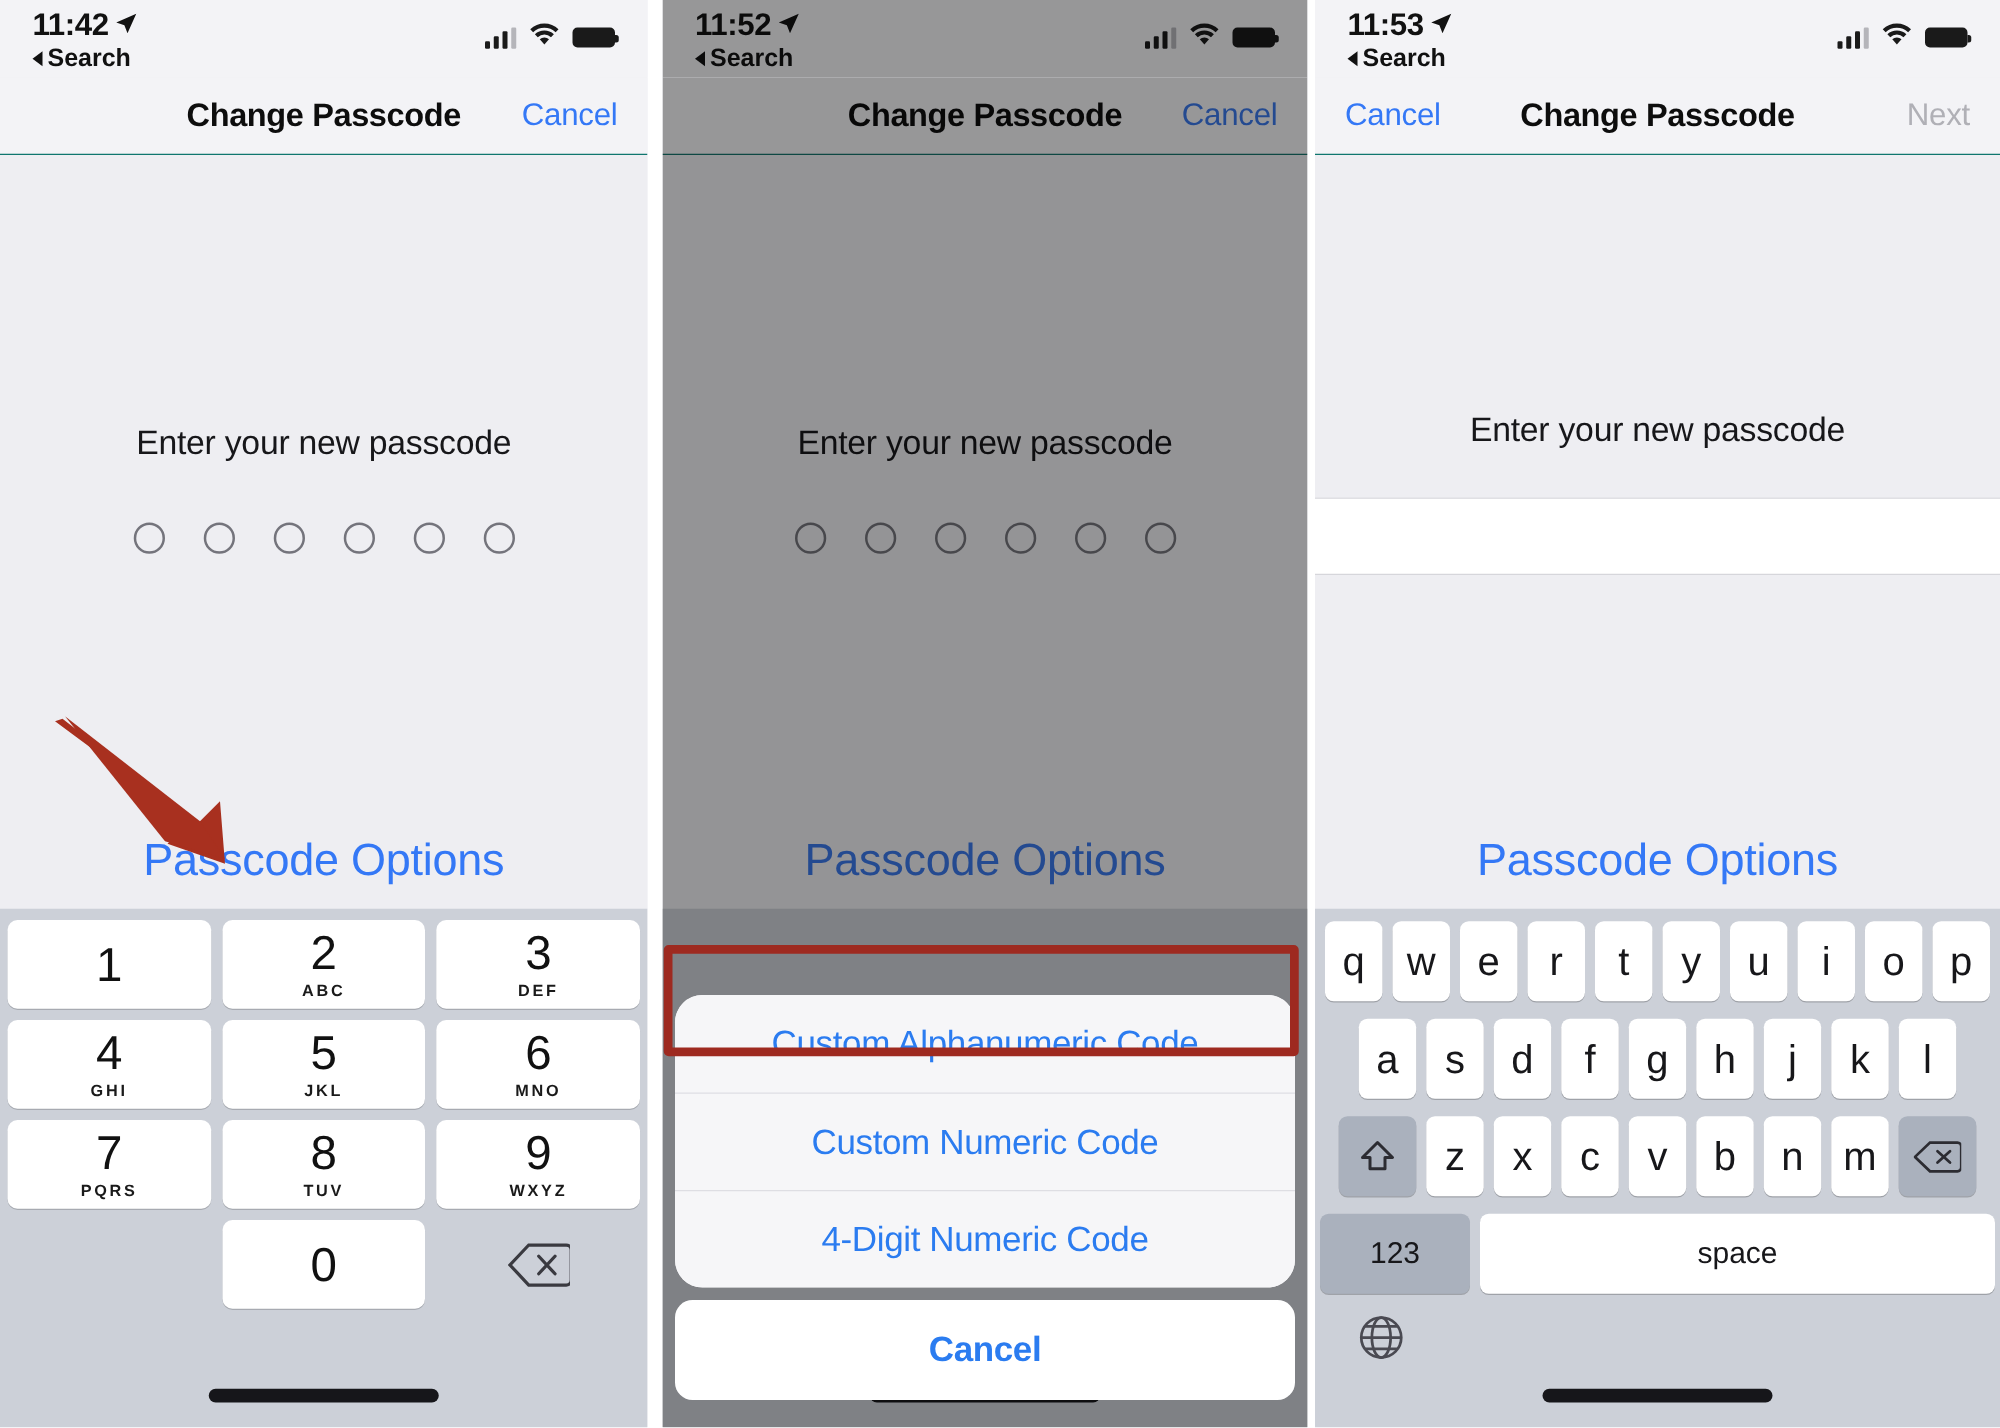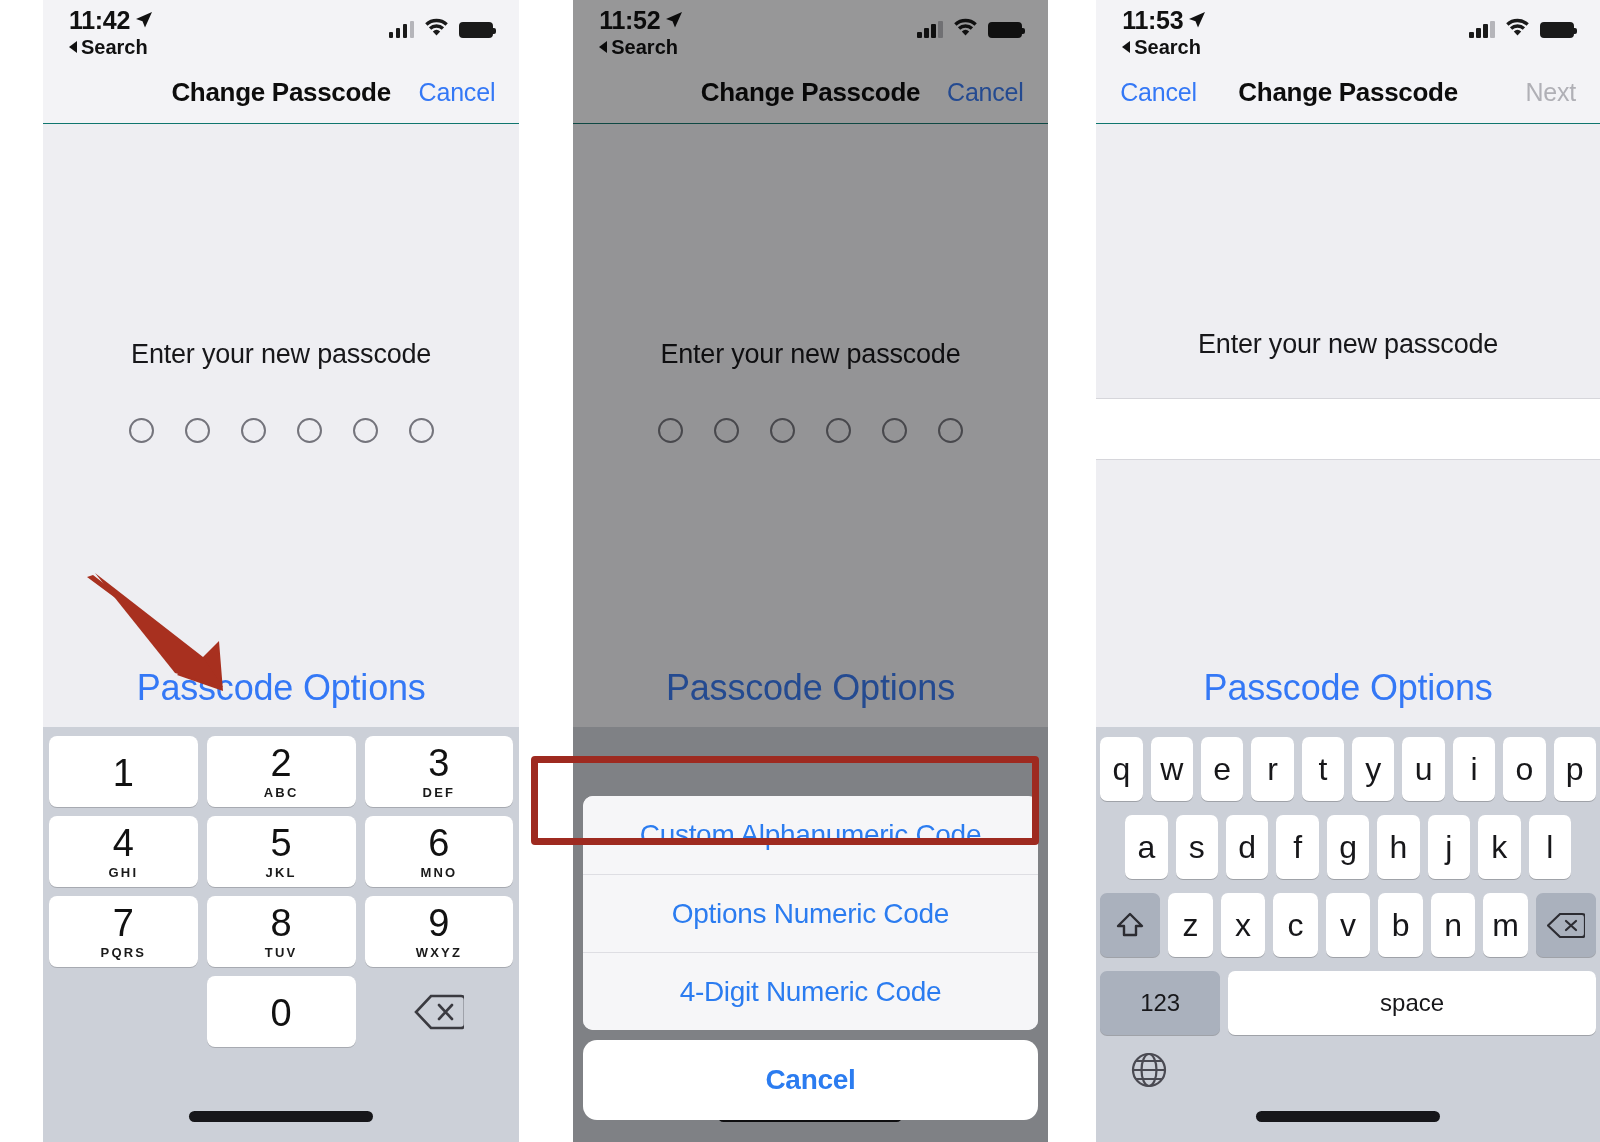--- a/index.html
+++ b/index.html
@@ -16,21 +16,20 @@
     display: flex;
     align-items: stretch;
   }
 
   
   .phone {
     position: relative;
     height: 1142px;
     overflow: hidden;
     background: #eeeef2;
-    margin-left: 43px;
   }
   #panel-1 { width: 518px; }
   .gap { width: 12px; background: #ffffff; height: 1142px; }
   #panel-2 { width: 516px; }
   .gap2 { width: 6px; background: #ffffff; height: 1142px; }
   #panel-3 { width: 548px; }
 
   
   .dimmed .screen-body, .dimmed .statusbar, .dimmed .navbar { filter: brightness(0.62) saturate(0.9); }
 
@@ -167,21 +166,21 @@
     background: none; border: none; cursor: pointer; height: 71px;
   }
 
   
   .sheet {
     position: absolute; left: 0; right: 0; bottom: 0;
     padding: 0 10px 22px 10px;
     z-index: 30;
   }
   .sheet-group {
-    background: #f6f6f8; border-radius: 10px; overflow: hidden;
+    background: #f6f6f8; border-radius: 22px; overflow: hidden;
     margin-bottom: 10px;
   }
   .sheet-item {
     height: 78px; width: 100%;
     display: flex; align-items: center; justify-content: center;
     font-size: 28px; color: #2b7cf0; letter-spacing: -0.3px;
     background: #f6f6f8; border: none; font-family: inherit; cursor: pointer;
   }
   .sheet-item + .sheet-item { border-top: 1px solid #dedee3; }
   .sheet-cancel {
@@ -444,21 +443,21 @@
       <button class="passcode-options">Passcode Options</button>
       <div style="height:415px; background:#ccd0d8;"></div>
       <div class="home-ind">
           <span class="home-bar"></span>
         </div>
     </div>
 
     <div class="sheet">
       <div class="sheet-group">
         <button class="sheet-item">Custom Alphanumeric Code</button>
-        <button class="sheet-item">Options Numeric Code</button>
+        <button class="sheet-item">Custom Numeric Code</button>
         <button class="sheet-item">4-Digit Numeric Code</button>
       </div>
       <button class="sheet-cancel">Cancel</button>
     </div>
   </div>
 
   <div class="gap2"></div>
 
   <div class="phone" id="panel-3">
 

